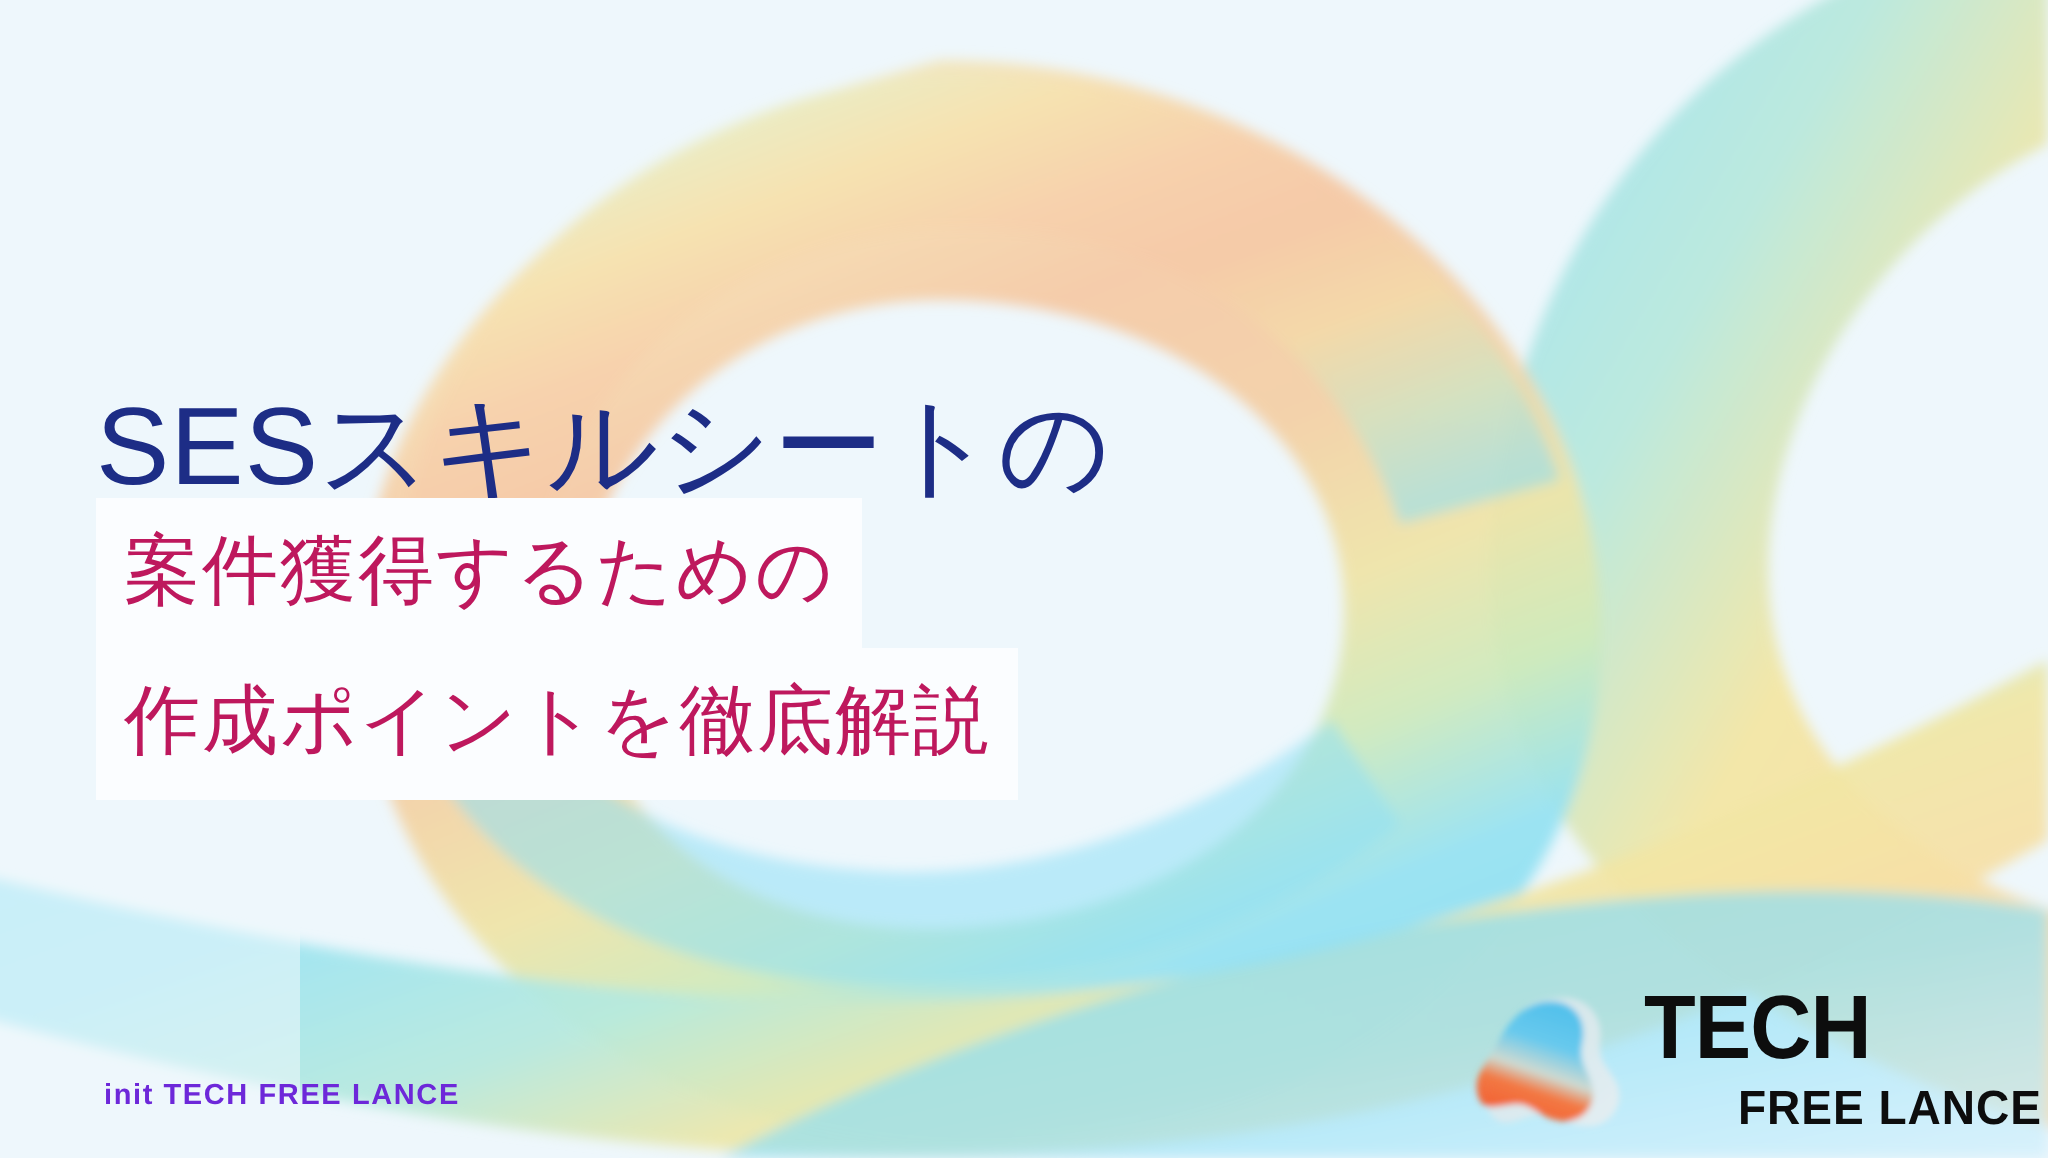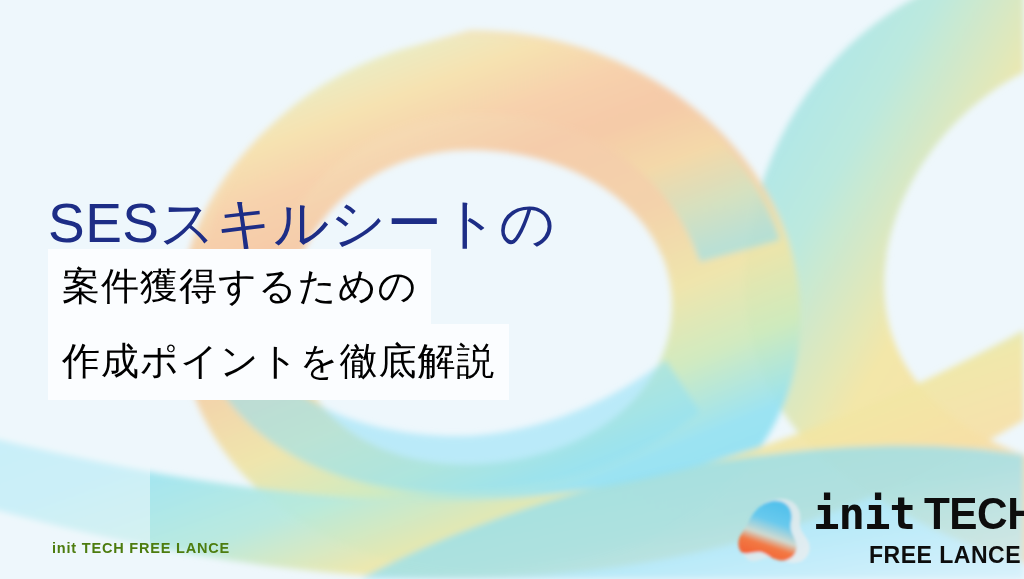--- a/index.html
+++ b/index.html
@@ -37,38 +37,38 @@
     letter-spacing: 0.5px;
     white-space: pre;
     z-index: 5;
   }
   .headline-line { display: block; }
 
   
   .subplate {
     position: absolute;
     background: #fbfdff;
-    color: #000000;
+    color: #be185d;
     font-size: 38px;
     line-height: 52px;
     font-weight: 400;
     letter-spacing: 1px;
     padding: 11px 14px 13px 14px;
     white-space: pre;
     z-index: 5;
   }
   #subplate-1 { left: 48px; top: 249px; }
   #subplate-2 { left: 48px; top: 324px; }
 
   
   .brand-small {
     position: absolute;
     left: 52px;
     top: 540px;
-    color: #4d7c0f;
+    color: #6d28d9;
     font-size: 14.5px;
     font-weight: bold;
     letter-spacing: 0.8px;
     white-space: pre;
     z-index: 5;
   }
 
   
   #logo-lockup {
     position: absolute;
@@ -278,20 +278,19 @@
 
   <div class="subplate" id="subplate-1">案件獲得するための</div>
   <div class="subplate" id="subplate-2">作成ポイントを徹底解説</div>
 
   <div class="brand-small">init TECH FREE LANCE</div>
 
   <div id="logo-lockup">
     <div id="logo-blob"></div>
     <div id="logo-wordmark">
       <div class="logo-top-row">
-        <span class="logo-init">init</span>
         <span class="logo-tech">TECH</span>
       </div>
       <div class="logo-sub">FREE LANCE</div>
     </div>
   </div>
 
 </div>
 
 </body></html>

